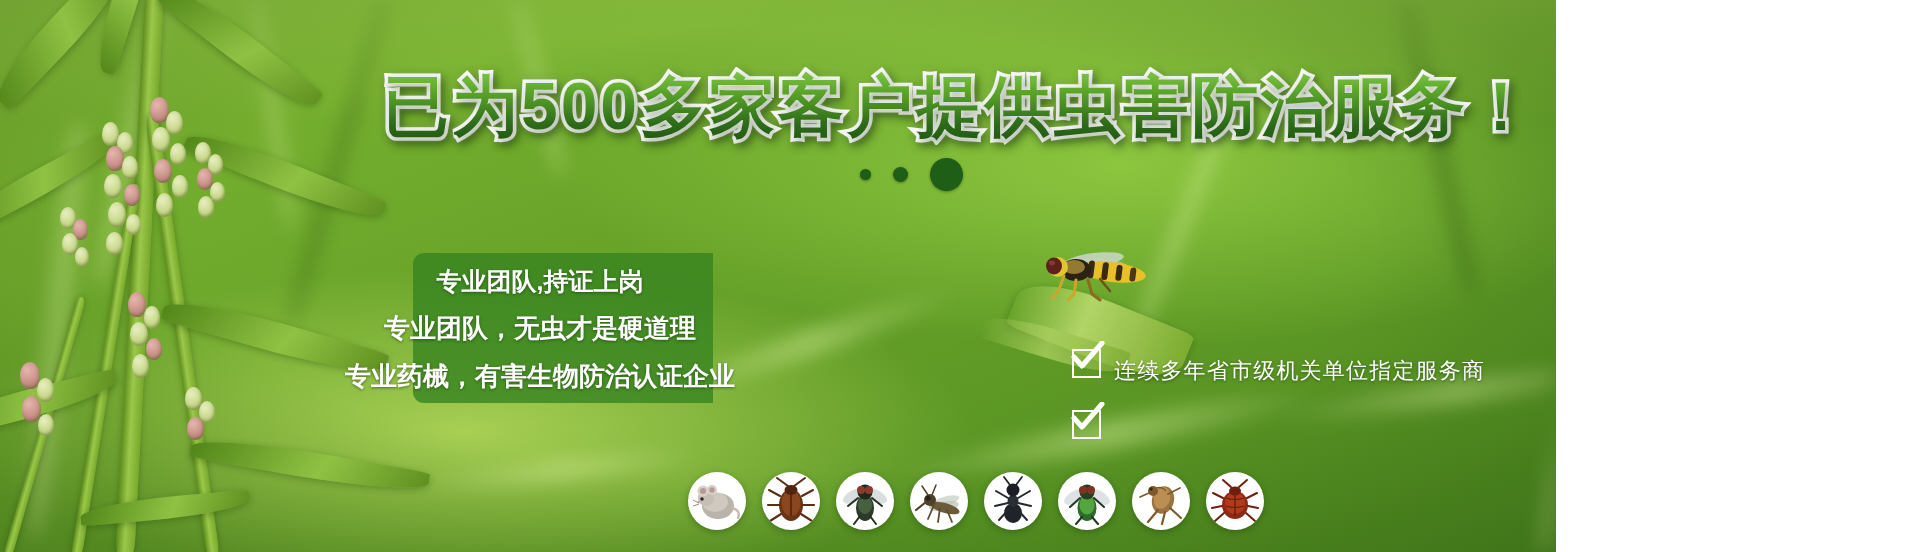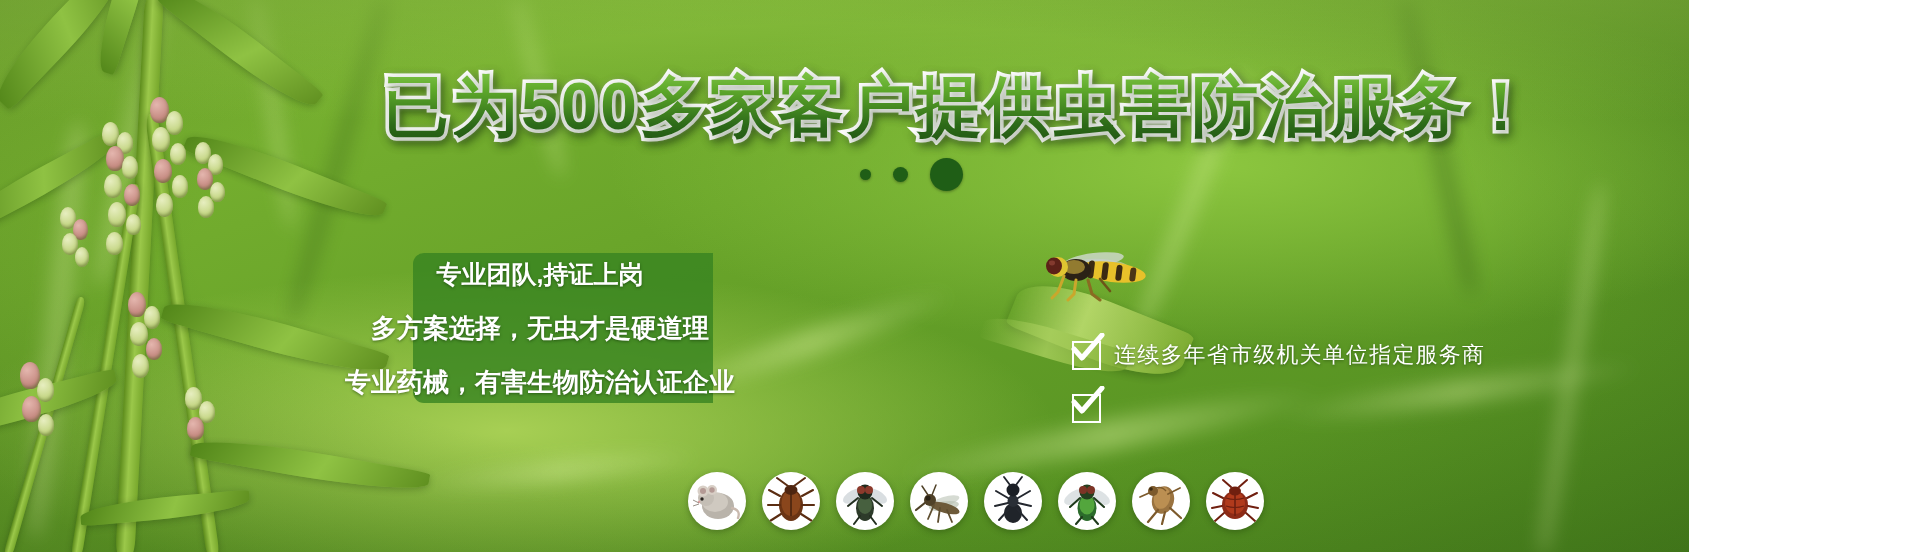--- a/index.html
+++ b/index.html
@@ -1,18 +1,18 @@
 <!DOCTYPE html>
 <html><head>
 <meta charset="utf-8">
 <style>
   html,body{margin:0;padding:0;}
   body{width:1920px;height:552px;overflow:hidden;font-family:"Liberation Sans","DejaVu Sans",sans-serif;}
 
-  #banner{position:relative;width:1689px;height:552px;overflow:hidden;background:#6fa82a;}
+  #banner{position:relative;width:1556px;height:552px;overflow:hidden;background:#6fa82a;}
 
   
   .bg-base{position:absolute;inset:0;
     background:
       radial-gradient(ellipse 60% 55% at 72% 30%, #8cc63f 0%, rgba(140,198,63,0) 60%),
       radial-gradient(ellipse 50% 45% at 30% 78%, #a7cf54 0%, rgba(167,207,84,0) 65%),
       linear-gradient(160deg,#7fb733 0%,#6aa52a 40%,#4e8a1f 100%);
   }
   .bg-blur-blades{position:absolute;inset:0;overflow:hidden;filter:blur(9px);opacity:.85;}
   .blade{position:absolute;background:linear-gradient(90deg,rgba(255,255,255,.03),rgba(212,238,150,.55),rgba(255,255,255,.03));border-radius:50%;}
@@ -51,34 +51,34 @@
   .dots{position:absolute;left:860px;top:158px;display:flex;align-items:center;gap:22px;}
   .dot{border-radius:50%;background:#1f5e16;box-shadow:0 1px 3px rgba(0,0,0,.35);}
   .dot.s{width:11px;height:11px;}
   .dot.m{width:15px;height:15px;}
   .dot.l{width:33px;height:33px;}
 
   
   .panel{position:absolute;left:413px;top:253px;width:300px;height:150px;
     background:rgba(55,131,33,.80);border-radius:11px 0 0 11px;}
   .panel-lines{position:absolute;left:340px;top:258px;width:400px;height:142px;
-    display:flex;flex-direction:column;justify-content:space-between;gap:13px;}
+    display:flex;flex-direction:column;justify-content:center;gap:13px;}
   .pline{color:#fff;font-weight:bold;text-align:center;white-space:nowrap;
     text-shadow:0 1px 3px rgba(15,45,5,.55);}
   .pline.l1{font-size:25px;}
   .pline.l2{font-size:26px;}
   .pline.l3{font-size:26px;}
 
   
   .bullets{position:absolute;left:1072px;top:340px;display:flex;flex-direction:column;gap:24px;}
   .bullet{display:flex;align-items:center;gap:13px;}
   .cbox{position:relative;width:25px;height:25px;border:2px solid #fff;flex:0 0 auto;}
   .cbox svg{position:absolute;left:-3px;top:-10px;}
   .btext{color:#fff;font-size:22px;letter-spacing:1.2px;white-space:nowrap;
-         text-shadow:0 1px 3px rgba(15,45,5,.5);}
+         text-shadow:0 1px 3px rgba(15,45,5,.5);margin-top:16px;}
 
   
   .hf-blade{position:absolute;left:1010px;top:300px;width:180px;height:60px;transform:rotate(22deg);
     background:linear-gradient(90deg,rgba(120,170,50,.1),#b6d86a 40%,#7fae33);
     border-radius:50% 6% 50% 6%;box-shadow:0 3px 8px rgba(20,45,5,.3);opacity:.95;}
   .hf-blade2{position:absolute;left:980px;top:330px;width:150px;height:30px;transform:rotate(17deg);
     background:linear-gradient(90deg,rgba(120,170,50,.05),#a9cf5d 45%,#7cab32);
     border-radius:50% 6% 50% 6%;opacity:.8;}
   .hoverfly{position:absolute;left:1040px;top:250px;width:115px;height:52px;}
 
@@ -231,21 +231,21 @@
       <path d="M24 26 L18 42 L12 48" stroke="#caa72c" stroke-width="3" fill="none" stroke-linecap="round"></path>
       <path d="M36 30 L34 44 L28 50" stroke="#caa72c" stroke-width="3" fill="none" stroke-linecap="round"></path>
       <path d="M48 30 L52 44 L60 50" stroke="#8a6b22" stroke-width="3" fill="none" stroke-linecap="round"></path>
       <path d="M60 29 L70 41" stroke="#6d5418" stroke-width="2.6" fill="none" stroke-linecap="round"></path>
     </svg>
   </div>
 
   <div class="panel"></div>
   <div class="panel-lines">
     <div class="pline l1">专业团队,持证上岗</div>
-    <div class="pline l2">多方案选择，无虫才是硬道理</div>
+    <div class="pline l2">专业团队，无虫才是硬道理</div>
     <div class="pline l3">专业药械，有害生物防治认证企业</div>
   </div>
 
   <div class="bullets">
     <div class="bullet">
       <span class="cbox">
         <svg width="34" height="32" viewBox="0 0 34 32">
           <path d="M3 16 L11 25 L31 2" stroke="#ffffff" stroke-width="5" fill="none" stroke-linecap="round" stroke-linejoin="round"></path>
         </svg>
       </span>

